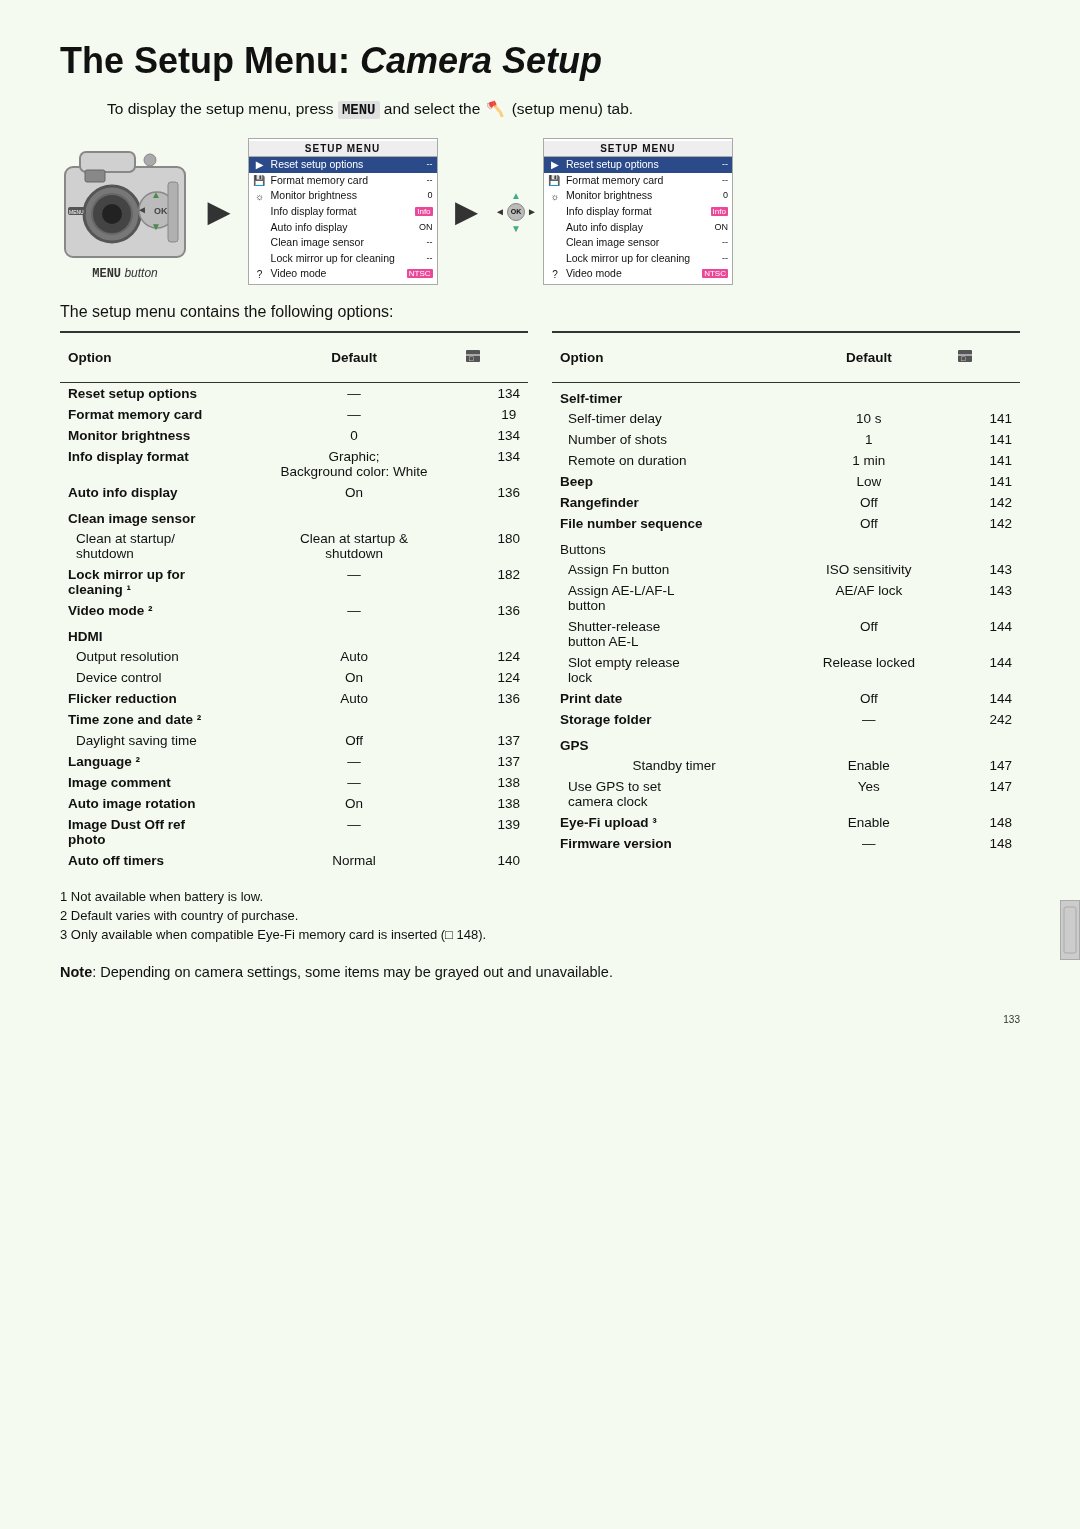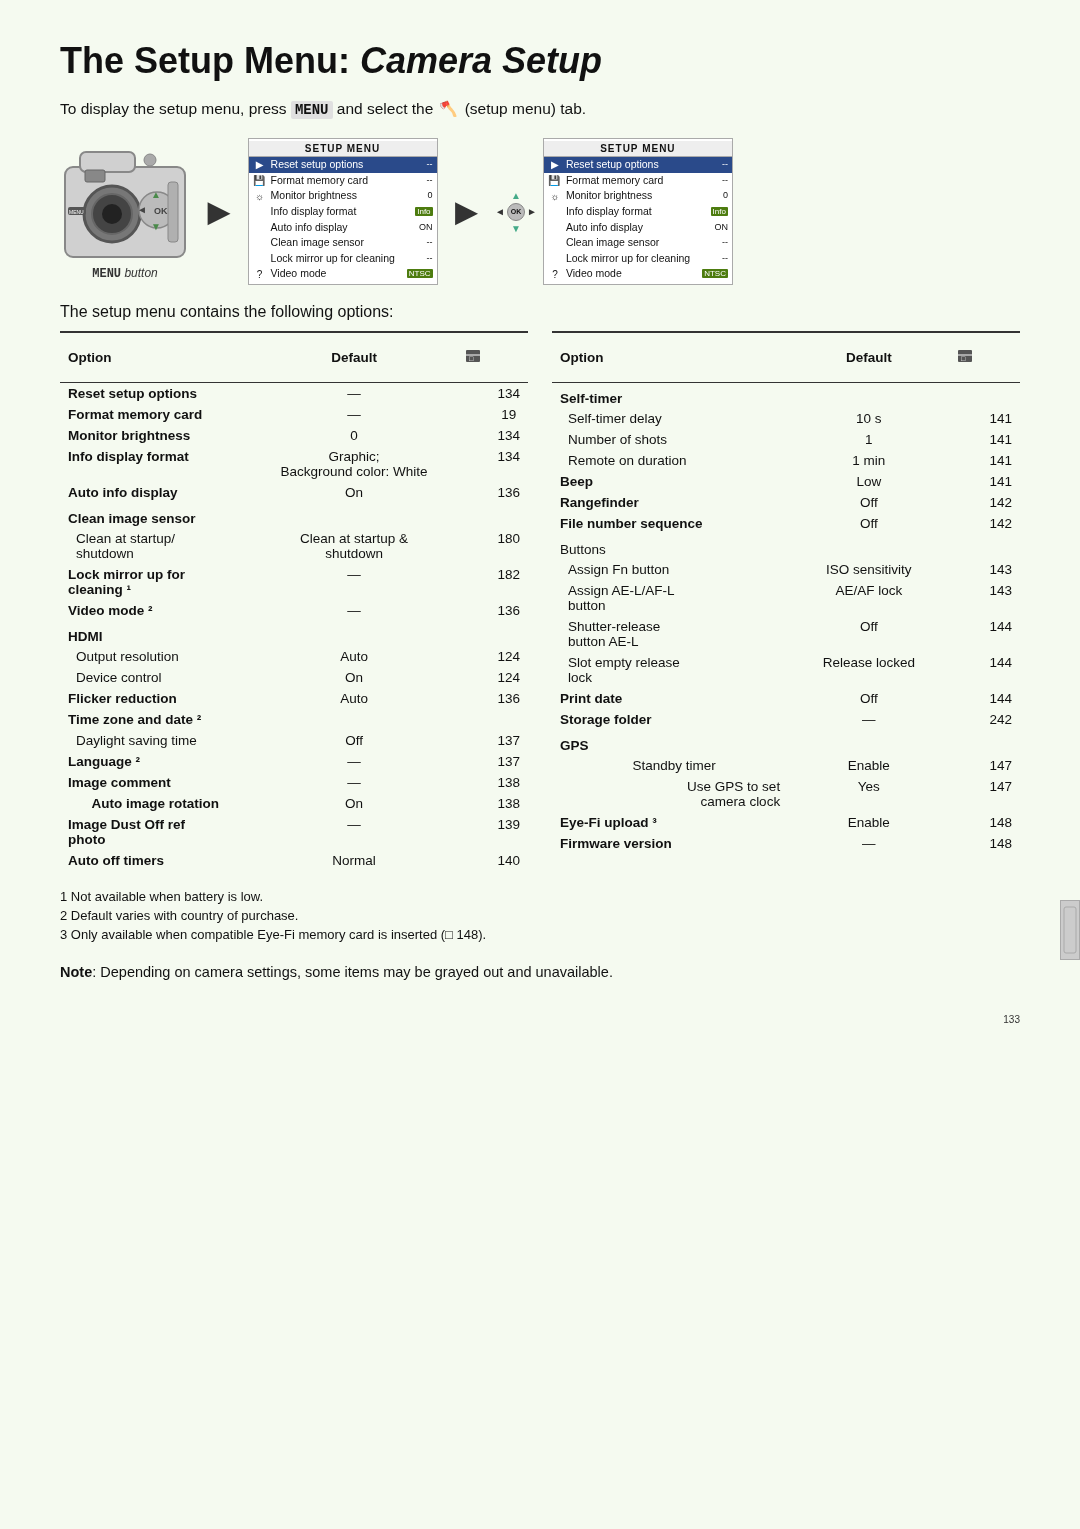--- a/index.html
+++ b/index.html
@@ -20,20 +20,21 @@
       color: #111;
     }
     h1 em {
       font-style: italic;
       font-weight: bold;
     }
 
     .intro-line {
       font-size: 15.5px;
       margin-bottom: 20px;
+      margin-left: 47px;
     }
     .intro-line .menu-key {
       font-family: 'Courier New', monospace;
       font-weight: bold;
       font-size: 14px;
       background: #e0e0e0;
       padding: 1px 4px;
       border-radius: 2px;
     }
     .wrench-icon {
@@ -88,21 +89,21 @@
       text-align: center;
       font-size: 10px;
     }
     .setup-menu-row .row-label {
       flex: 1;
     }
     .setup-menu-row .row-val {
       font-size: 9px;
     }
     .badge {
-      background: #4d7c0f;
+      background: #ec4899;
       color: #fff;
       font-size: 8px;
       padding: 0 2px;
       border-radius: 1px;
     }
 
     .menu-button-label {
       font-size: 12px;
       margin-top: 4px;
       color: #333;
@@ -459,21 +460,21 @@
           <td class="col-icon"></td>
           <td class="col-page">137</td>
         </tr>
         <tr>
           <td style="font-weight: bold;">Image comment</td>
           <td class="col-default">—</td>
           <td class="col-icon"></td>
           <td class="col-page">138</td>
         </tr>
         <tr>
-          <td style="font-weight: bold; text-align: center;">Auto image rotation</td>
+          <td style="font-weight: bold;">Auto image rotation</td>
           <td class="col-default">On</td>
           <td class="col-icon"></td>
           <td class="col-page">138</td>
         </tr>
         <tr>
           <td style="font-weight: bold;">Image Dust Off ref<br>photo</td>
           <td class="col-default">—</td>
           <td class="col-icon"></td>
           <td class="col-page">139</td>
         </tr>
@@ -583,21 +584,21 @@
         <tr class="section-header">
           <td colspan="4" style="font-weight: bold; padding-top: 8px;">GPS</td>
         </tr>
         <tr>
           <td style="padding-left: 16px; text-align: center;">Standby timer</td>
           <td class="col-default">Enable</td>
           <td class="col-icon"></td>
           <td class="col-page">147</td>
         </tr>
         <tr>
-          <td style="padding-left: 16px; text-align: right;">Use GPS to set<br>camera clock</td>
+          <td style="padding-left: 16px;">Use GPS to set<br>camera clock</td>
           <td class="col-default">Yes</td>
           <td class="col-icon"></td>
           <td class="col-page">147</td>
         </tr>
         <tr>
           <td style="font-weight: bold;">Eye-Fi upload ³</td>
           <td class="col-default">Enable</td>
           <td class="col-icon"></td>
           <td class="col-page">148</td>
         </tr>

